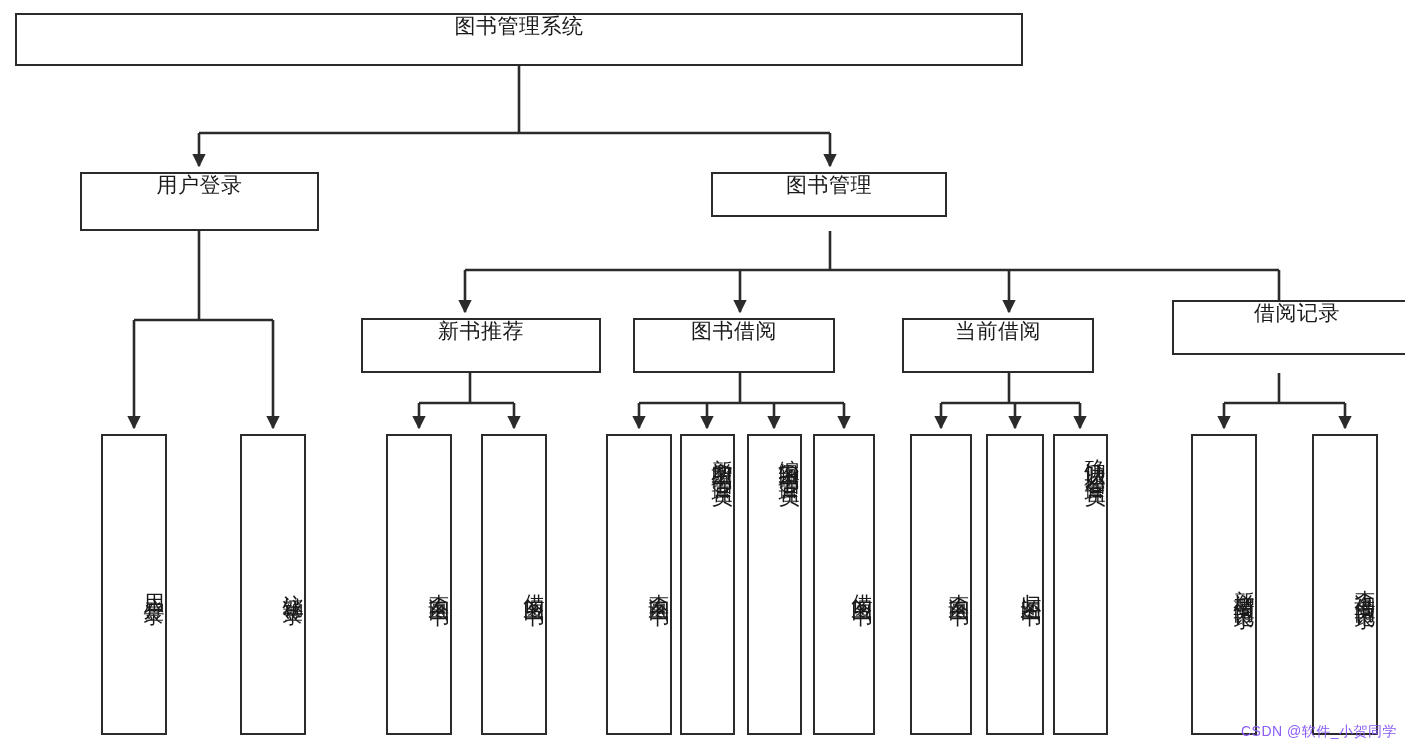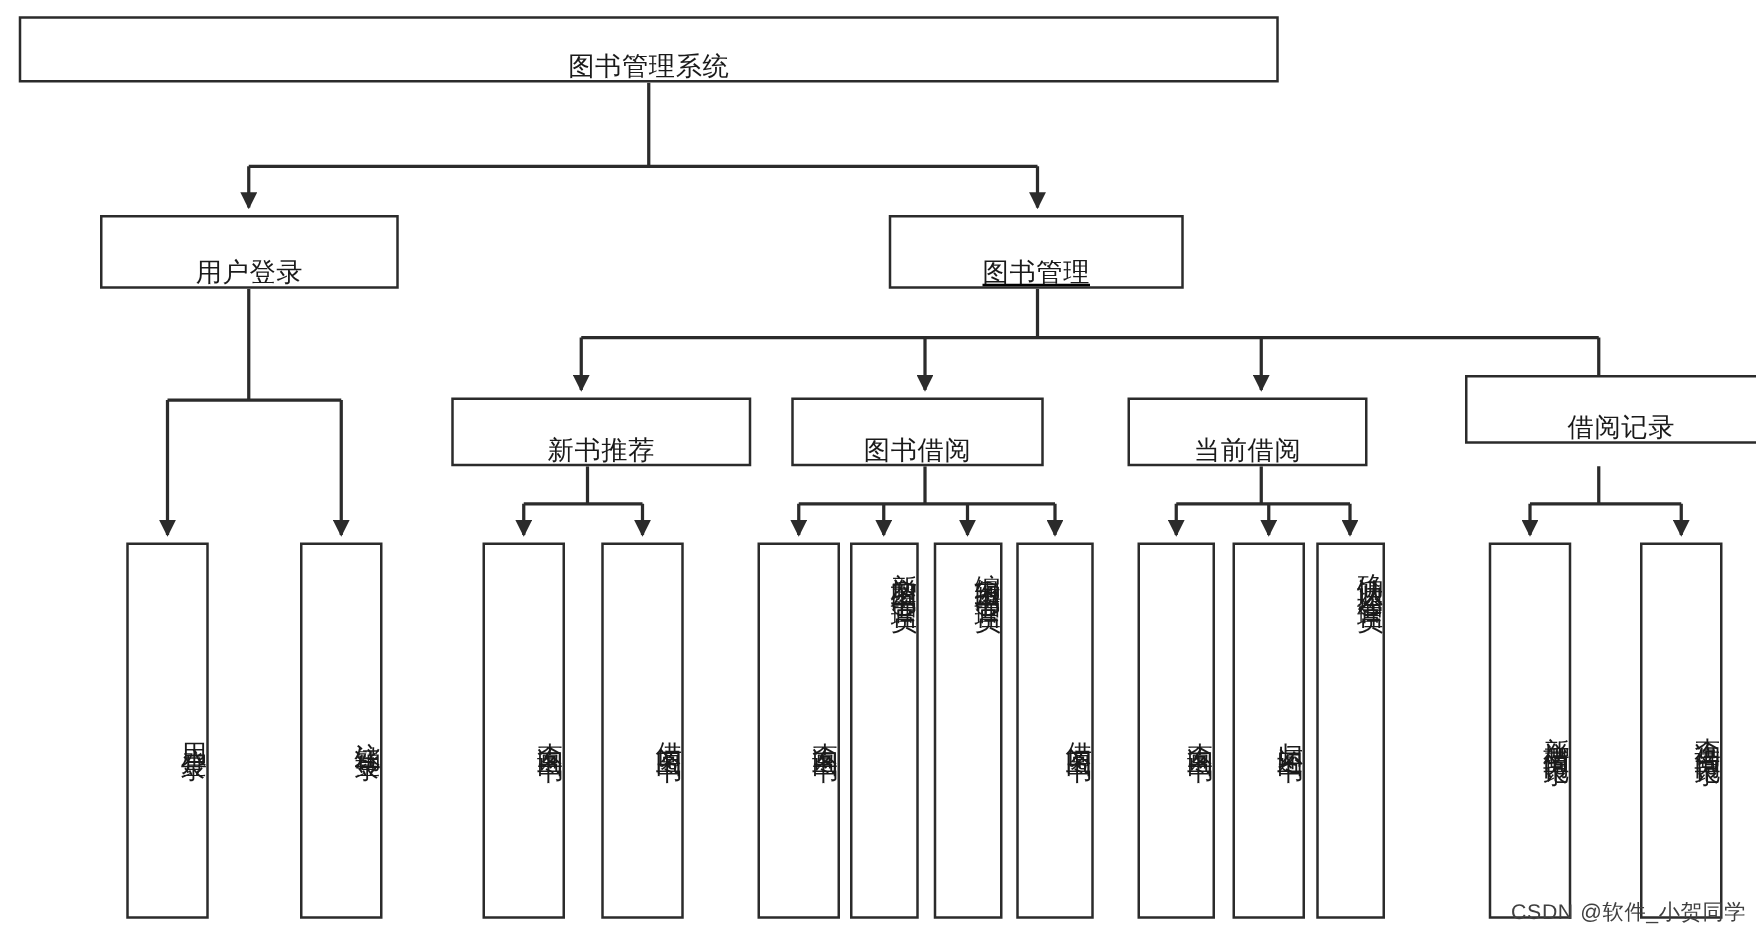--- a/index.html
+++ b/index.html
@@ -25,21 +25,21 @@
     top: 0;
     width: 1405px;
     height: 747px;
   }
   .node {
     position: absolute;
     box-sizing: border-box;
     background: #ffffff;
     border: 2.5px solid #2b2b2b;
     display: flex;
-    align-items: flex-end;
+    align-items: flex-start;
     justify-content: center;
     z-index: 2;
   }
   .node-label {
     color: #1a1a1a;
     font-size: 21px;
     line-height: 1.02;
     letter-spacing: 0.5px;
     white-space: pre;
     text-align: center;
@@ -61,22 +61,22 @@
     margin-bottom: auto;
   }
   .node.vertical.mid {
     align-items: center;
     padding-top: 0;
   }
   .watermark {
     position: absolute;
     right: 8px;
     bottom: 6px;
-    font-size: 17px;
-    color: #404040;
+    font-size: 14px;
+    color: #8b5cf6;
     letter-spacing: 0.5px;
     z-index: 3;
     white-space: pre;
   }
 </style>
 </head>
 <body>
 
 <div id="canvas">
 
@@ -132,21 +132,21 @@
     </g>
   </svg>
 
   <div class="node" style="left:15px; top:13px; width:1008px; height:53px;">
     <span class="node-label">图书管理系统</span>
   </div>
 
   <div class="node" style="left:80px; top:172px; width:239px; height:59px;">
     <span class="node-label">用户登录</span>
   </div>
-  <div class="node" style="left:711px; top:172px; width:236px; height:59px;text-decoration:underline;">
+  <div class="node" style="left:711px; top:172px; width:236px; height:45px;">
     <span class="node-label">图书管理</span>
   </div>
 
   <div class="node" style="left:361px; top:318px; width:240px; height:55px;">
     <span class="node-label">新书推荐</span>
   </div>
   <div class="node" style="left:633px; top:318px; width:202px; height:55px;">
     <span class="node-label">图书借阅</span>
   </div>
   <div class="node" style="left:902px; top:318px; width:192px; height:55px;">

